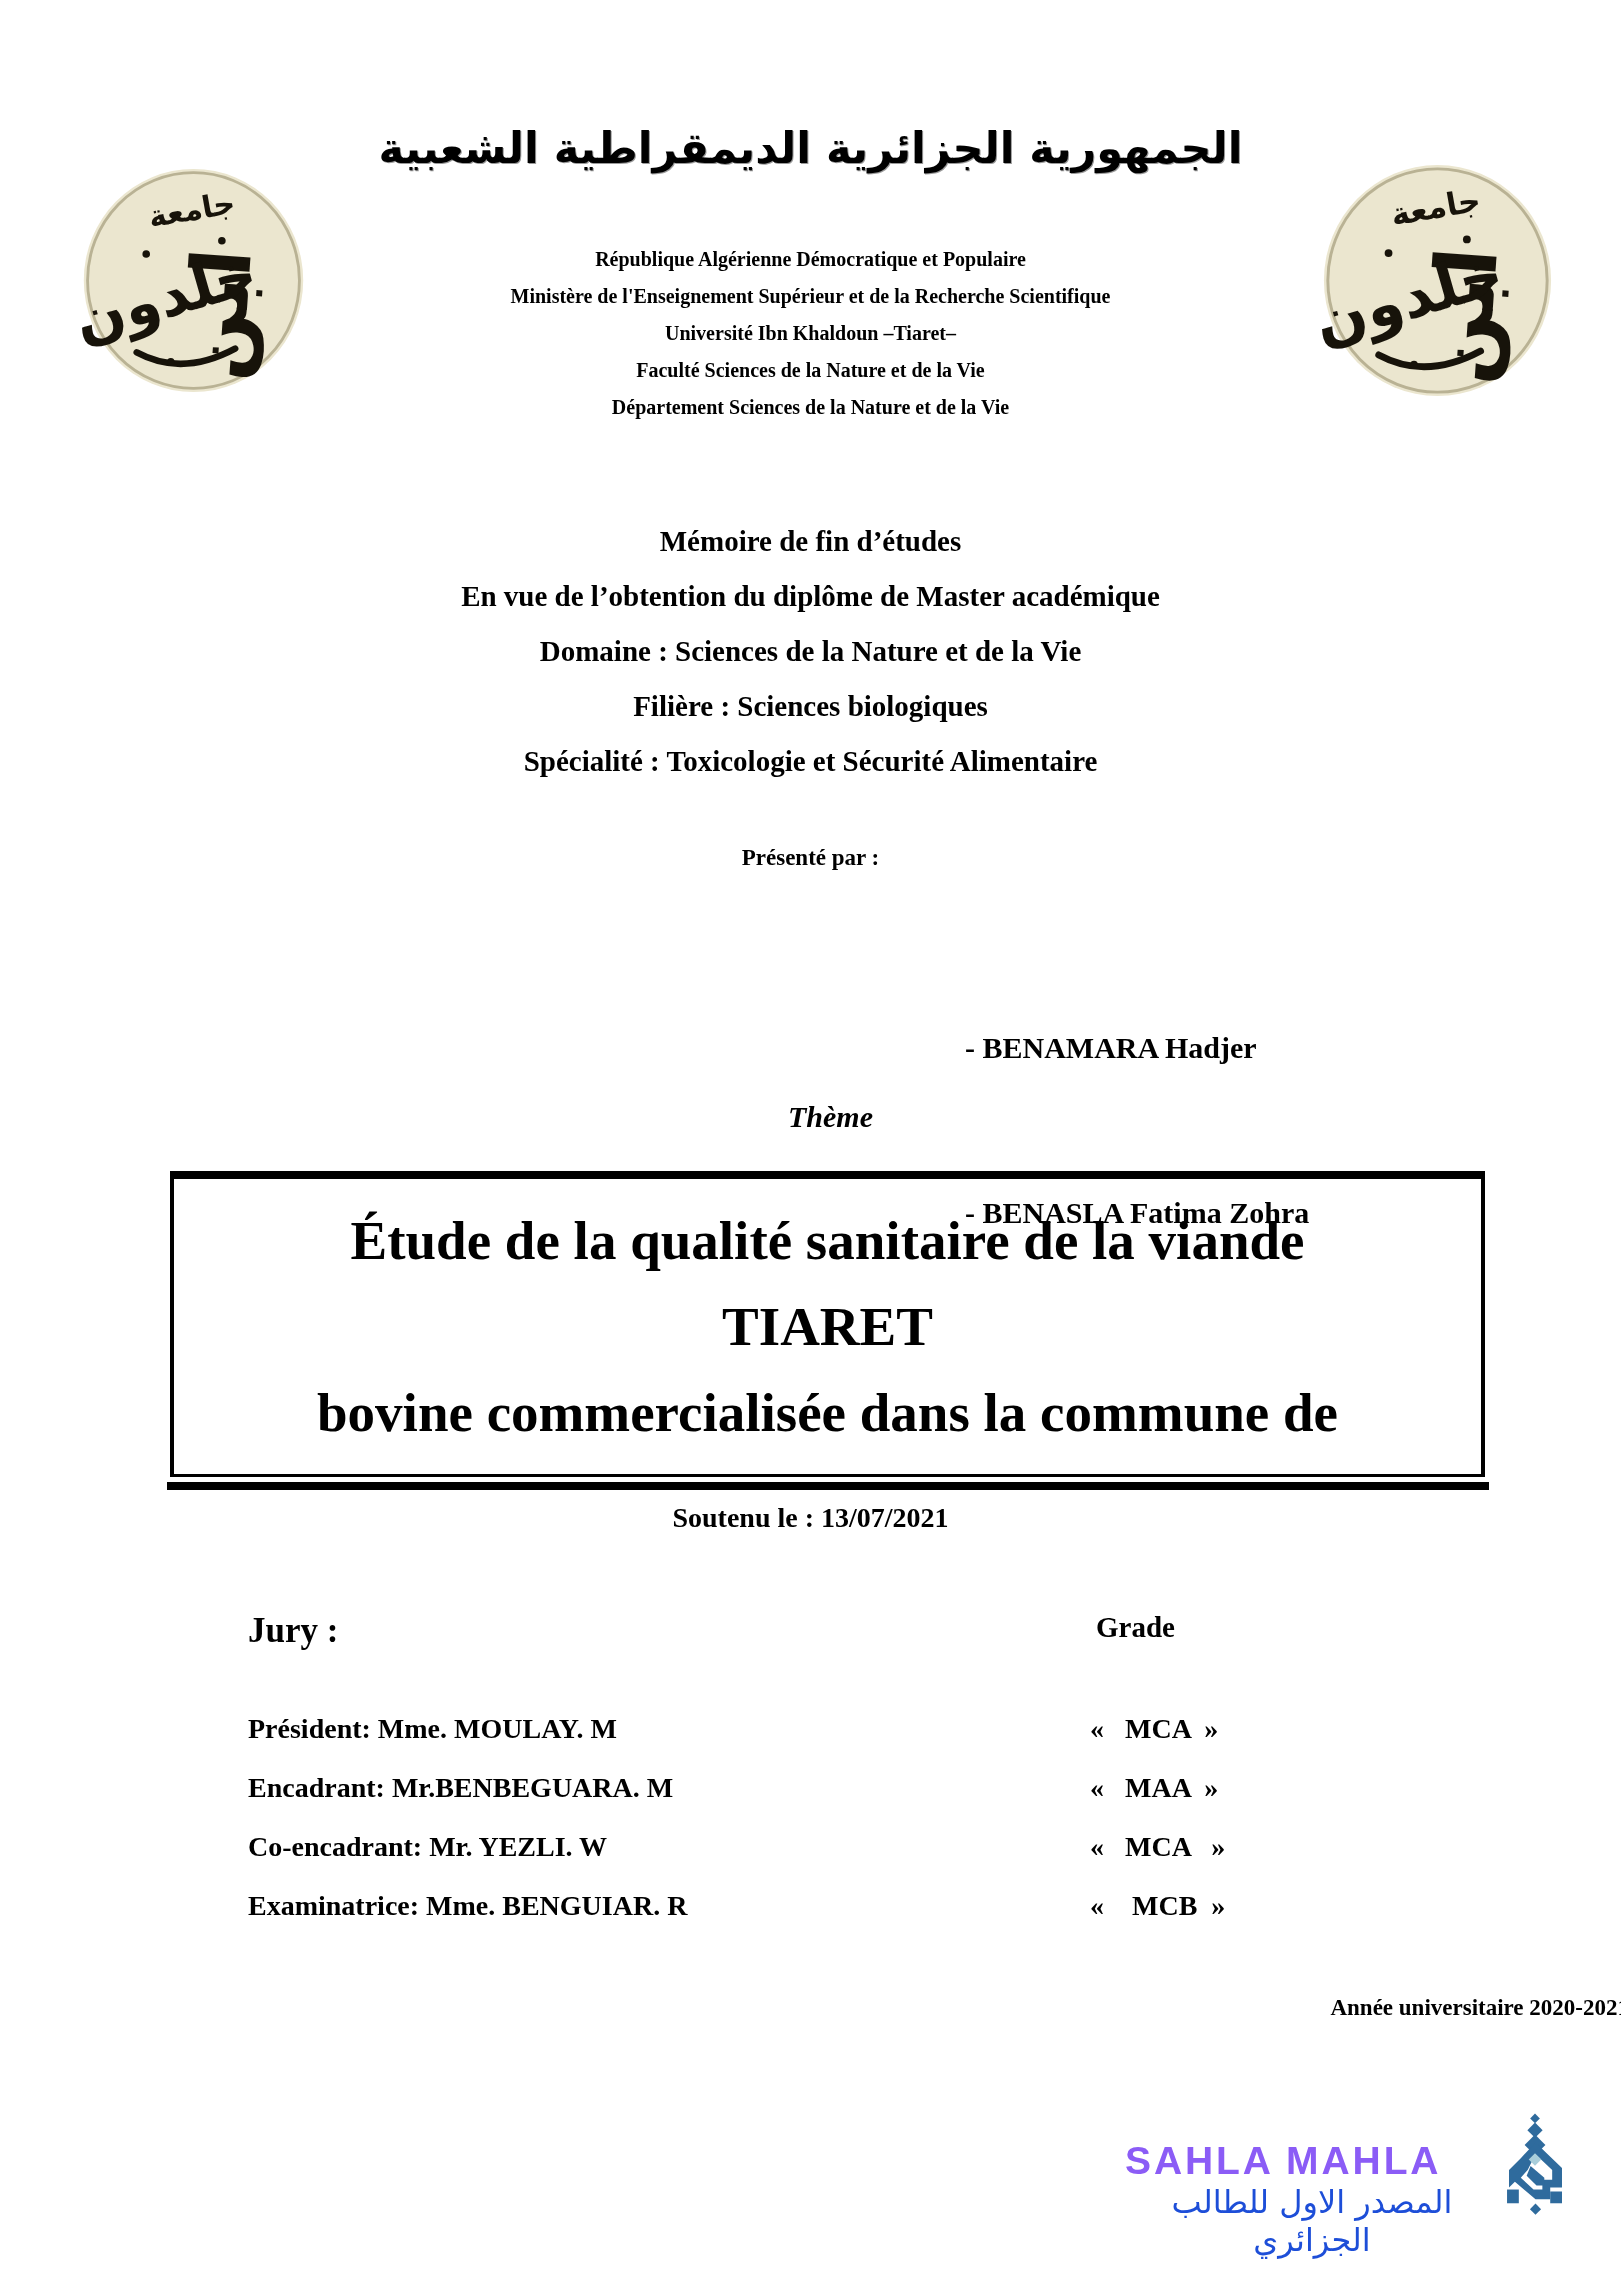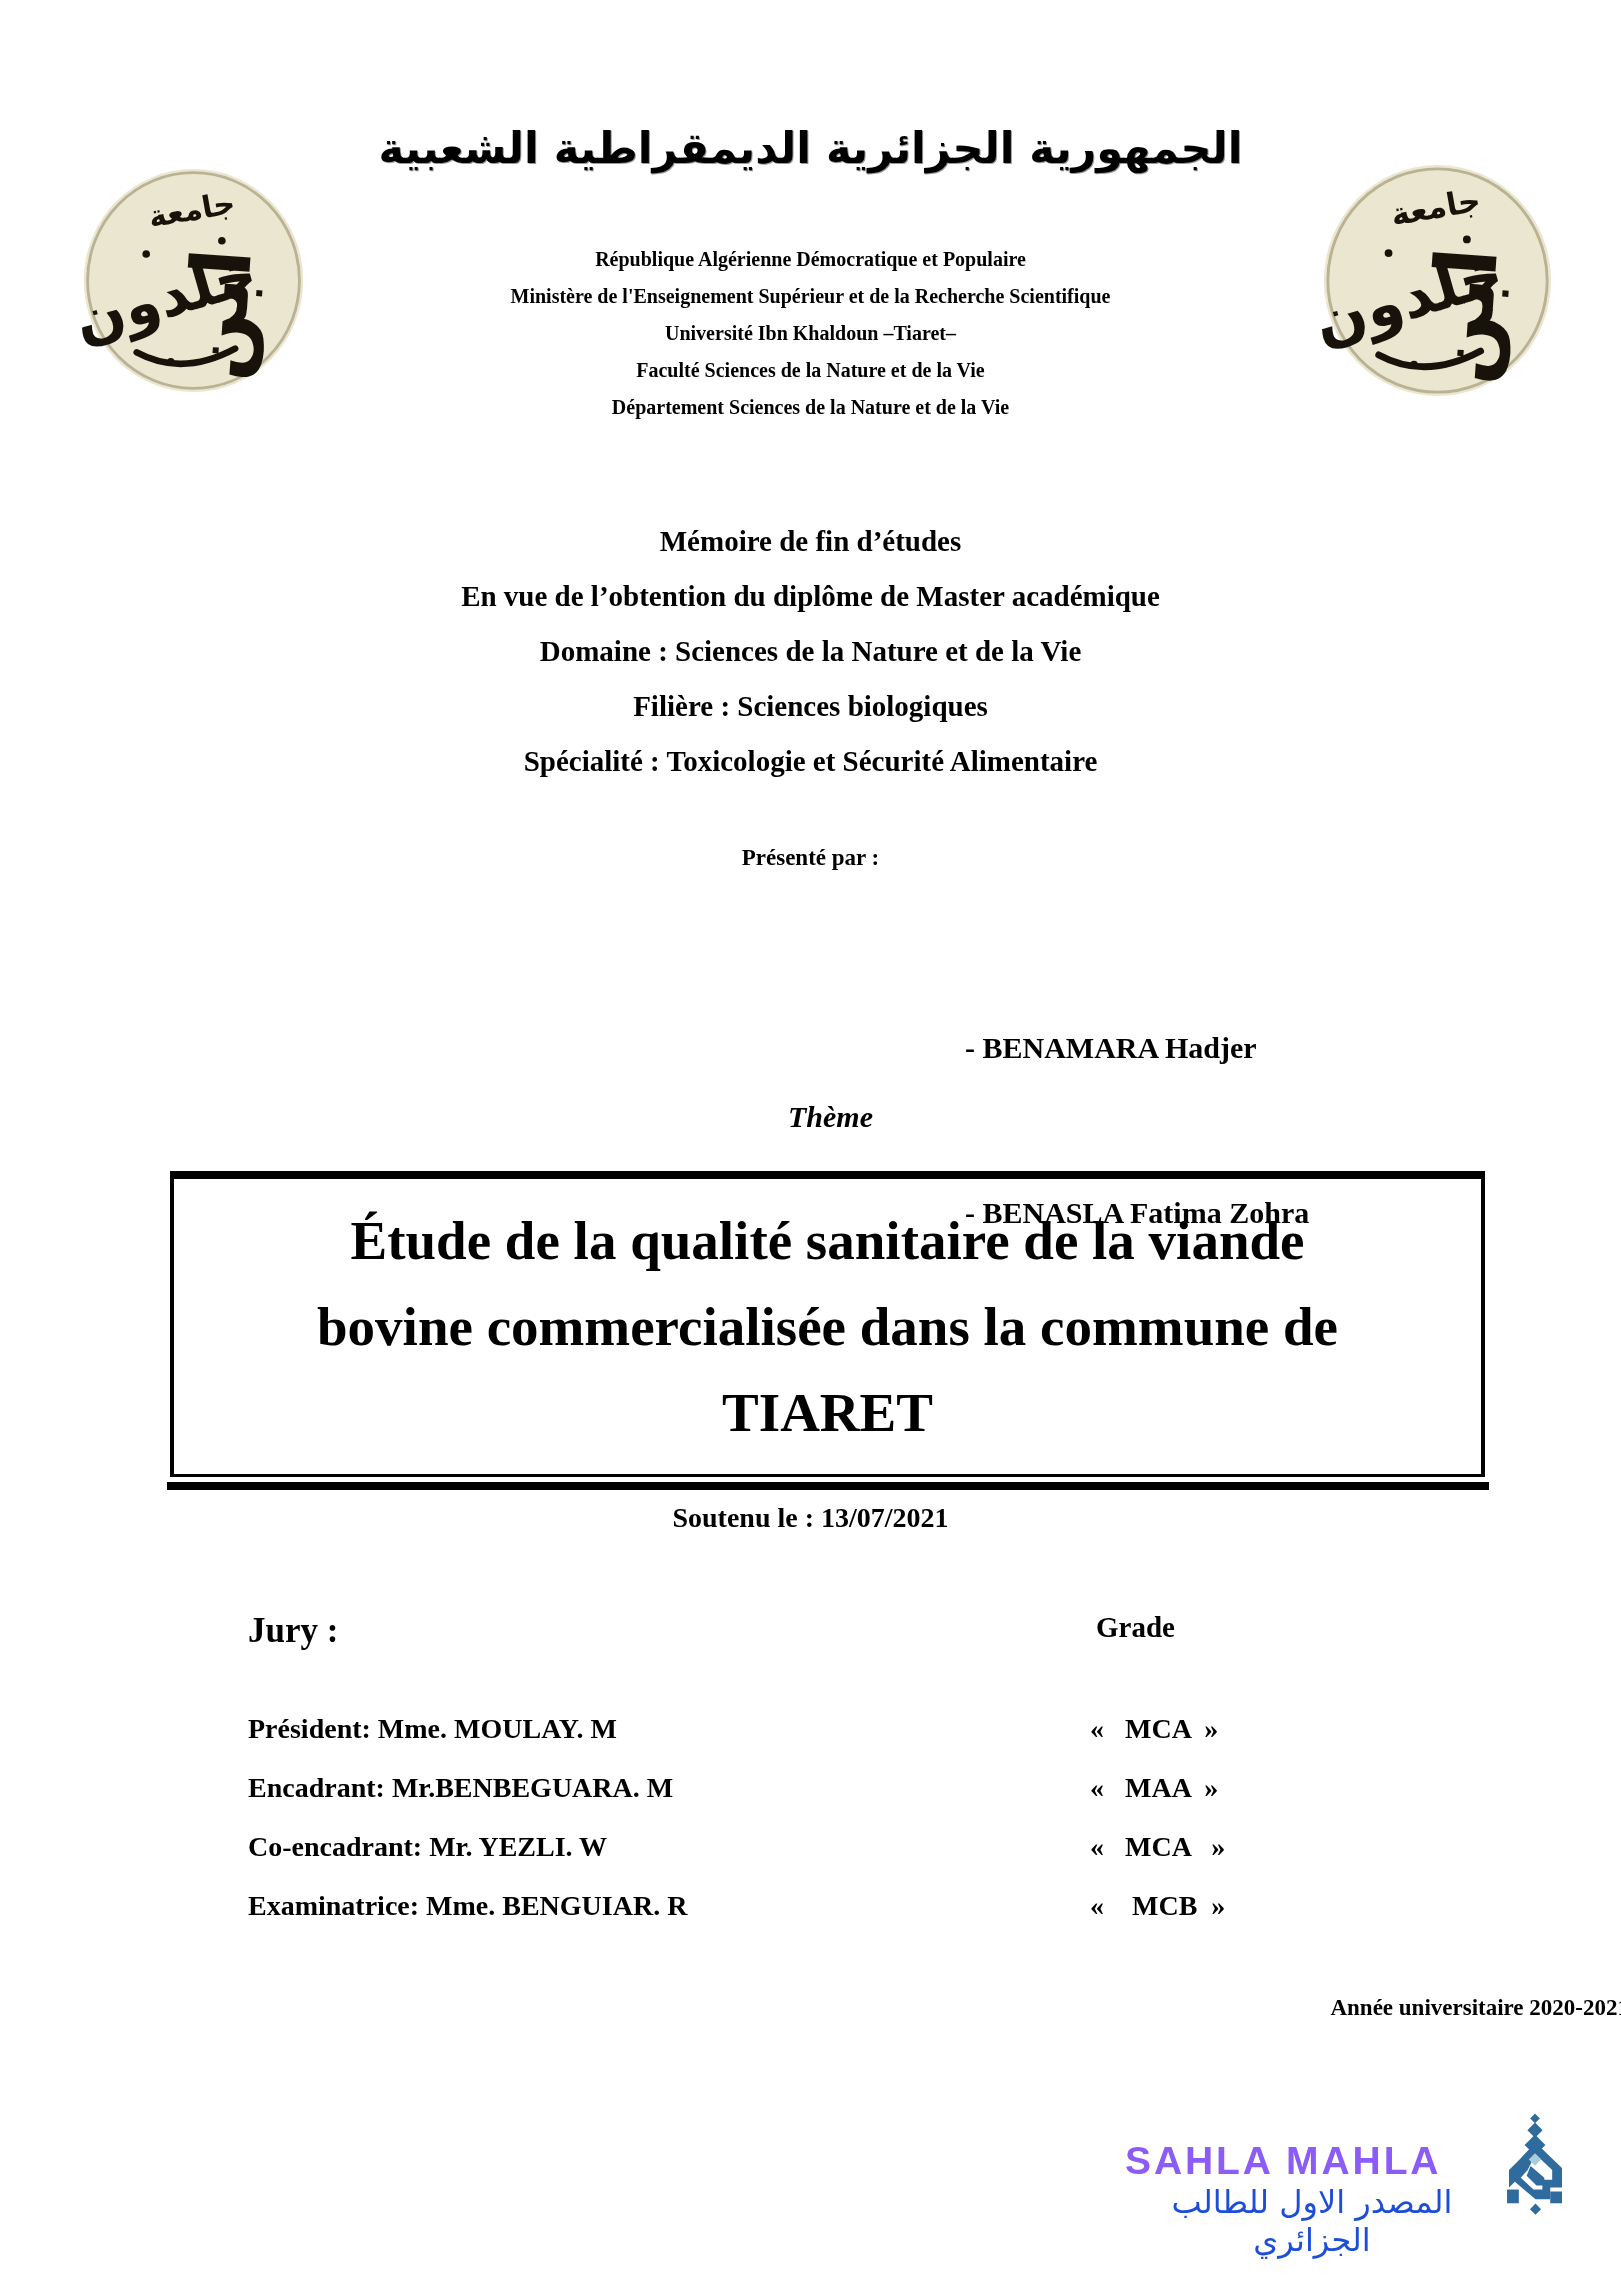--- a/index.html
+++ b/index.html
@@ -152,22 +152,22 @@
   <div class="presented-label">Présenté par :</div>
   <div class="authors">
     <div>- BENAMARA Hadjer</div>
     <div>- BENASLA Fatima Zohra</div>
   </div>
 
   <div class="theme-label">Thème</div>
 
   <div class="title-box">
     <div>Étude de la qualité sanitaire de la viande</div>
+    <div>TIARET</div>
     <div>bovine commercialisée dans la commune de</div>
-    <div>TIARET</div>
   </div>
   <div class="title-box-shadow"></div>
 
   <div class="soutenu">Soutenu le : 13/07/2021</div>
 
   <div class="jury-label">Jury :</div>
   <div class="grade-label">Grade</div>
 
   <div class="jury-row jury-row-0">
     <span class="role">Président: Mme. MOULAY. M</span>

